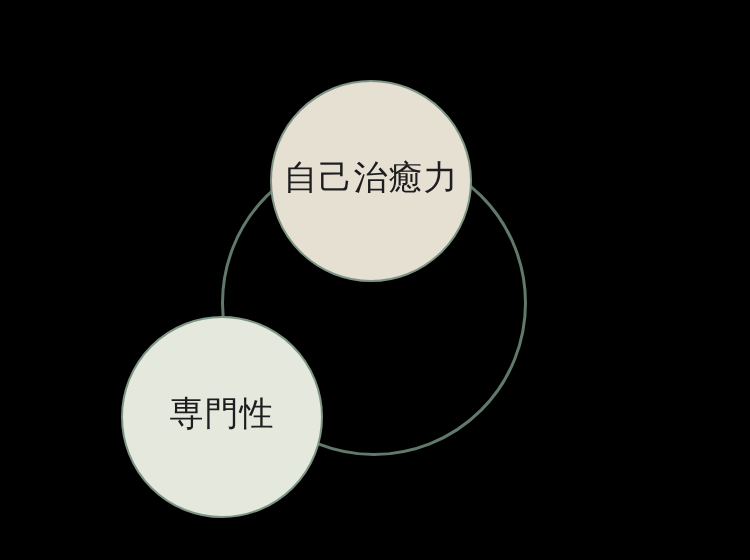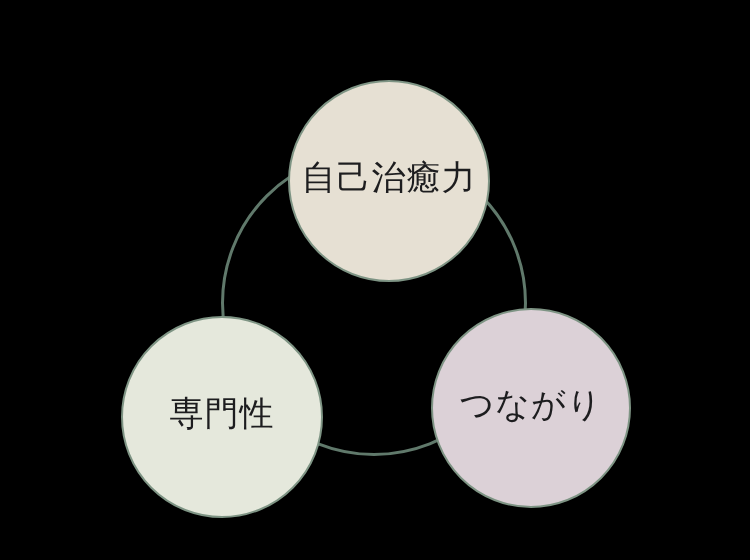--- a/index.html
+++ b/index.html
@@ -29,21 +29,21 @@
   .node {
     position: absolute;
     border: 2px solid #7E9484;
     border-radius: 50%;
     box-sizing: border-box;
     display: flex;
     align-items: center;
     justify-content: center;
   }
   .node-top {
-    left: 288px;
+    left: 270px;
     top: 80px;
     width: 202px;
     height: 202px;
     background: #E6E0D3;
   }
   .node-left {
     left: 121px;
     top: 316px;
     width: 202px;
     height: 202px;
@@ -73,17 +73,14 @@
   <div class="ring" style="border-color: rgb(96, 121, 107);"></div>
 
   <div class="node node-top" style="background-color: rgb(230, 224, 211);">
     <span class="node-label">自己治癒力</span>
   </div>
 
   <div class="node node-left" style="background-color: rgb(229, 232, 220);">
     <span class="node-label">専門性</span>
   </div>
 
-  <div class="node node-right" style="background-color: rgb(220, 209, 215);">
-    <span class="node-label">つながり</span>
-  </div>
 
 </div>
 
 </body></html>

